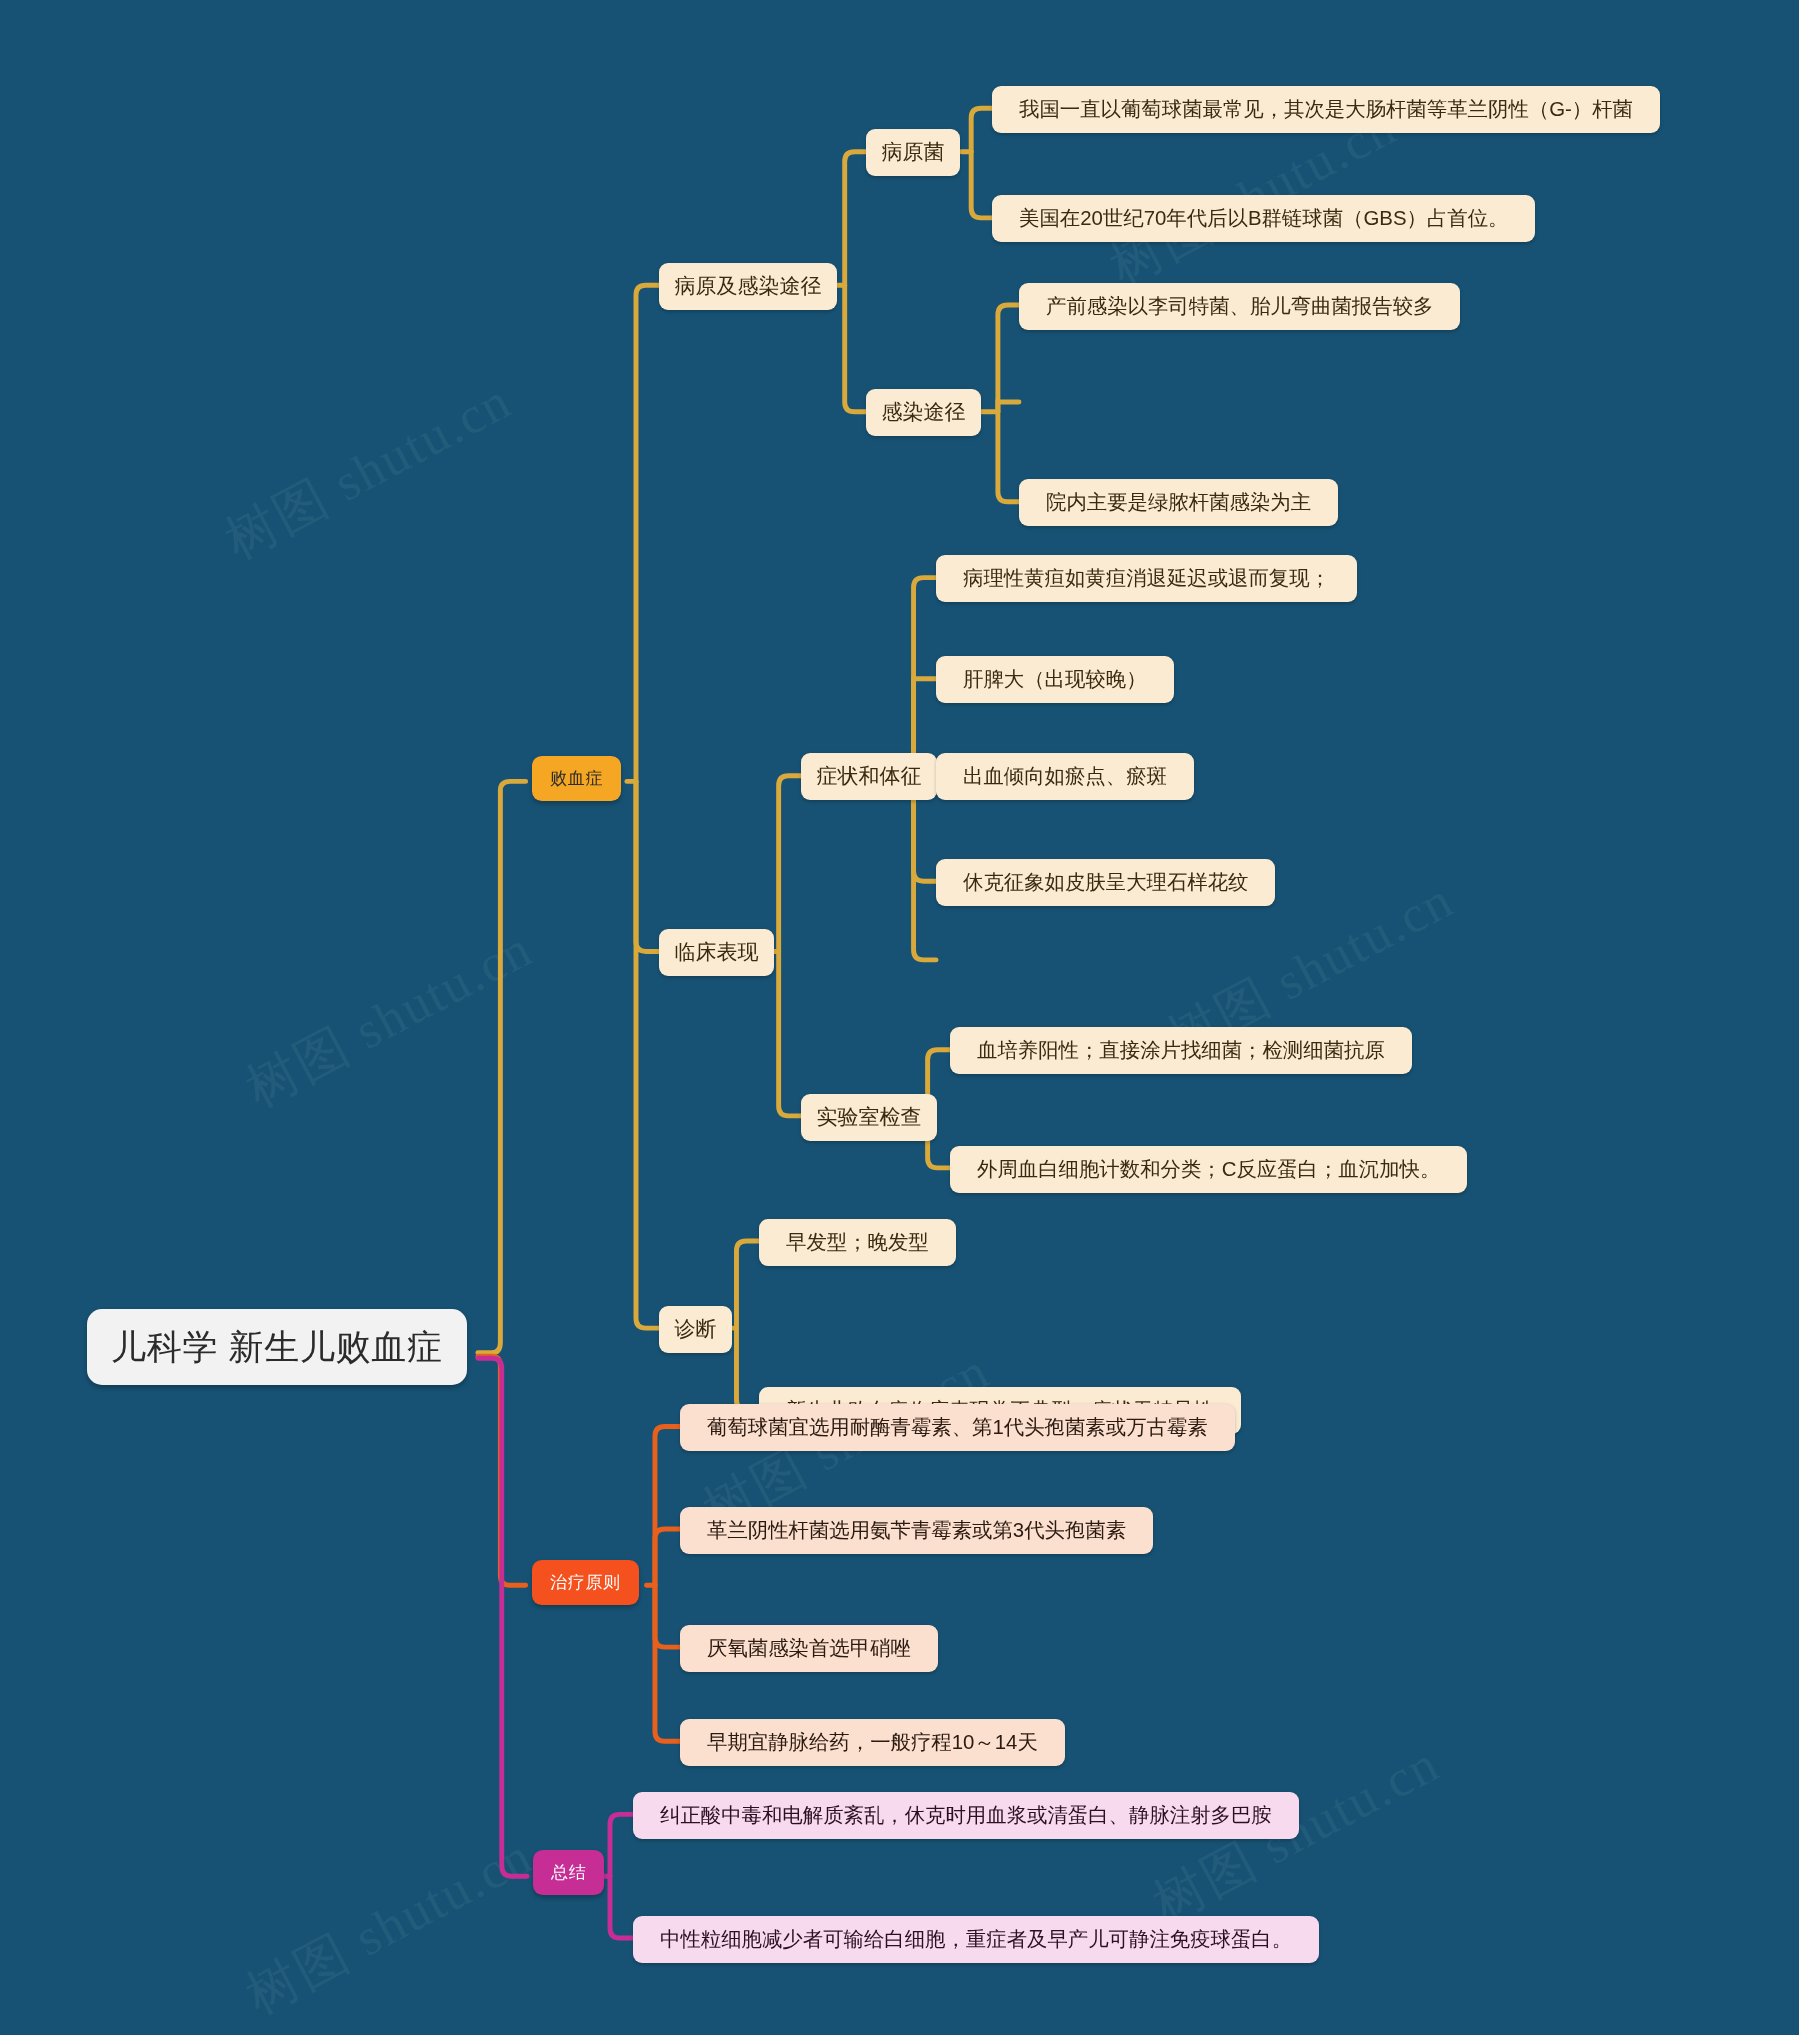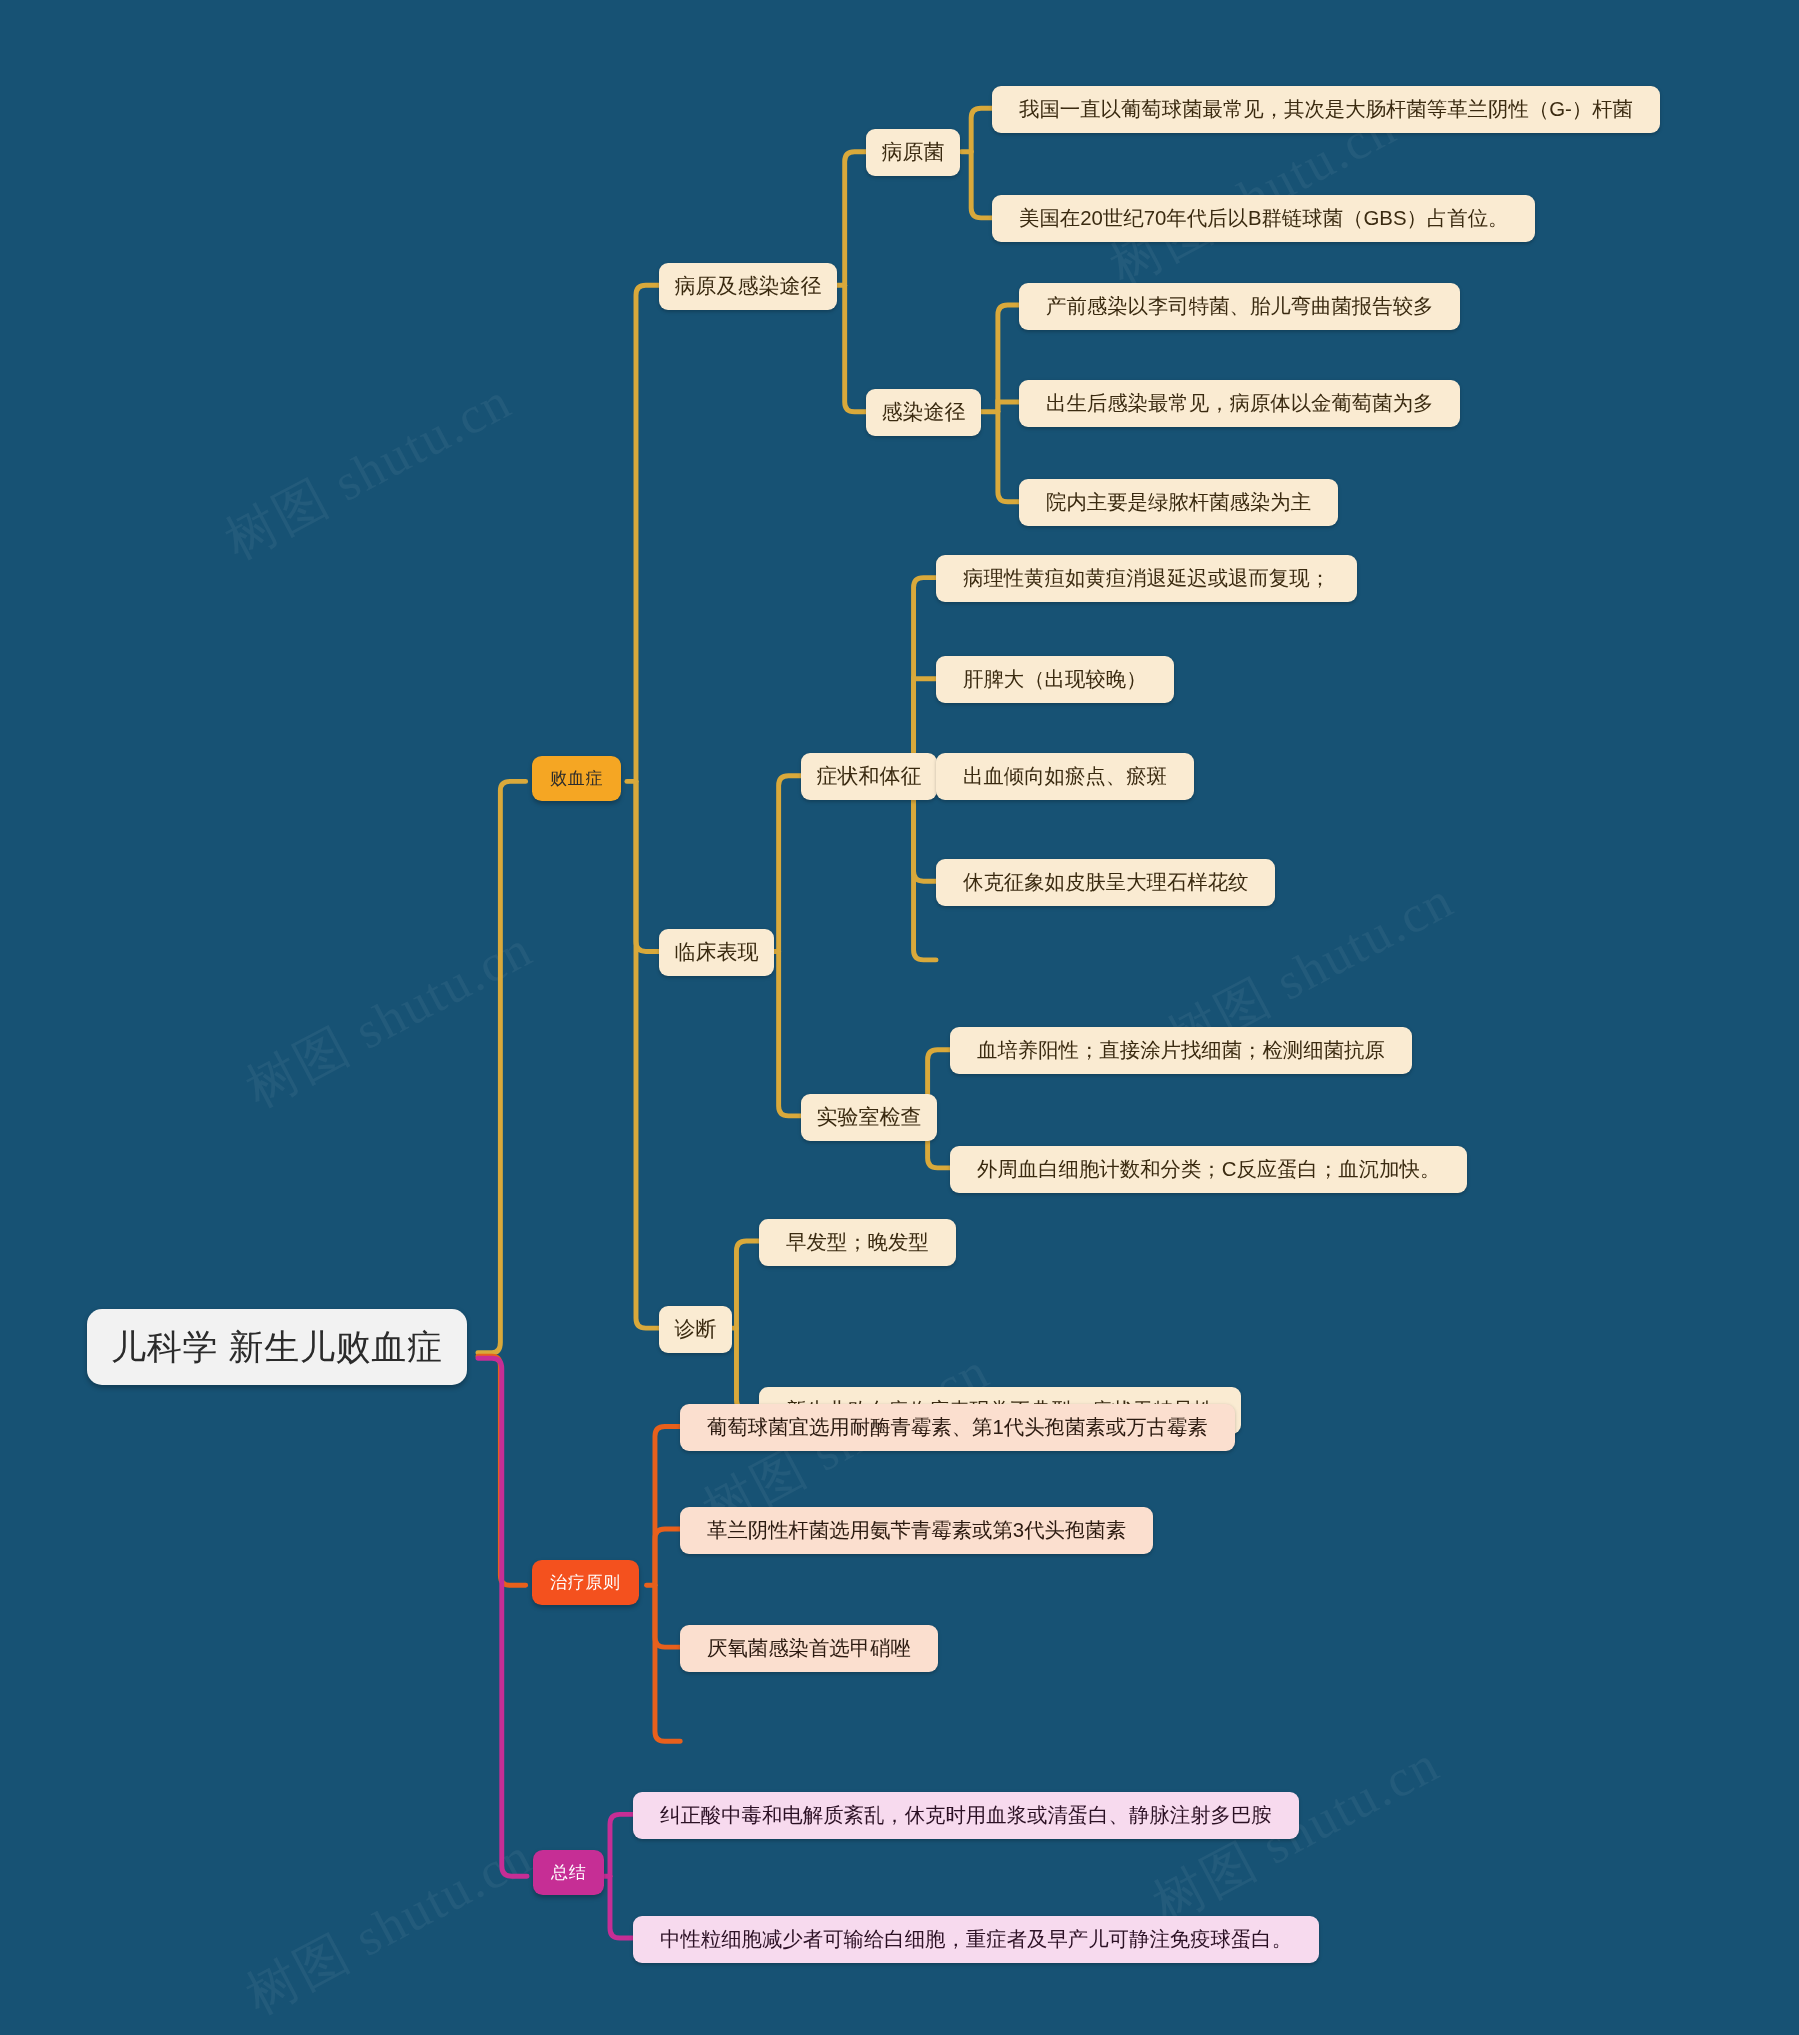--- a/index.html
+++ b/index.html
@@ -217,23 +217,20 @@
   </div>
 
   <div class="node leaf cream" style="left:992px; top:195px;">
     <span>美国在20世纪70年代后以B群链球菌（GBS）占首位。</span>
   </div>
 
   <div class="node leaf cream" style="left:1019px; top:283px;">
     <span>产前感染以李司特菌、胎儿弯曲菌报告较多</span>
   </div>
 
-  <div class="node leaf cream" style="left:1019px; top:380px;">
-    <span>出生后感染最常见，病原体以金葡萄菌为多</span>
-  </div>
 
   <div class="node leaf cream" style="left:1019px; top:479px;">
     <span>院内主要是绿脓杆菌感染为主</span>
   </div>
 
   <div class="node sub" style="left:801px; top:753px;">
     <span>症状和体征</span>
   </div>
 
   <div class="node sub" style="left:801px; top:1094px;">
@@ -278,20 +275,23 @@
   </div>
 
   <div class="node leaf peach" style="left:680px; top:1507px;">
     <span>革兰阴性杆菌选用氨苄青霉素或第3代头孢菌素</span>
   </div>
 
   <div class="node leaf peach" style="left:680px; top:1625px;text-align:center;">
     <span>厌氧菌感染首选甲硝唑</span>
   </div>
 
+  <div class="node leaf peach" style="left:680px; top:1719px;">
+    <span>早期宜静脉给药，一般疗程10～14天</span>
+  </div>
 
   <div class="node leaf pink" style="left:633px; top:1792px;">
     <span>纠正酸中毒和电解质紊乱，休克时用血浆或清蛋白、静脉注射多巴胺</span>
   </div>
 
   <div class="node leaf pink" style="left:633px; top:1916px;text-align:right;">
     <span>中性粒细胞减少者可输给白细胞，重症者及早产儿可静注免疫球蛋白。</span>
   </div>
 
 </div>

